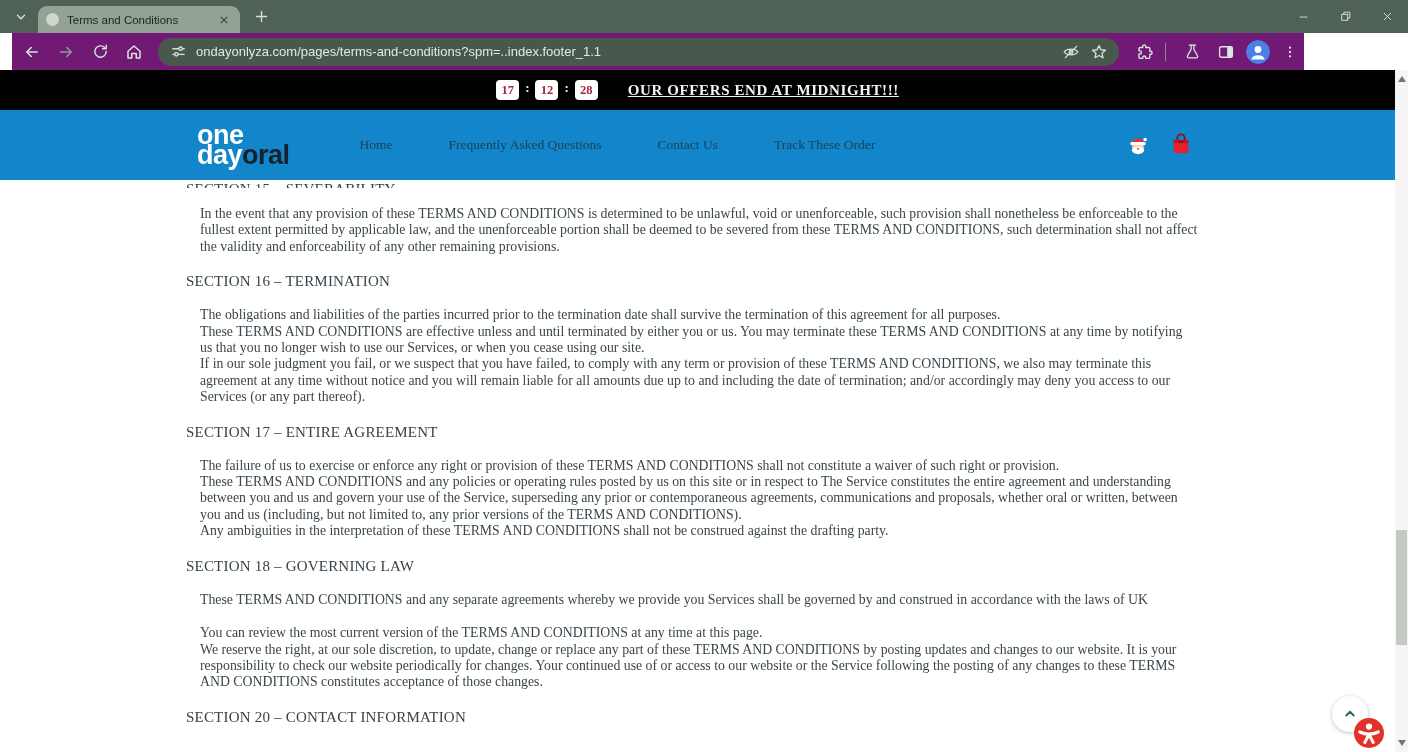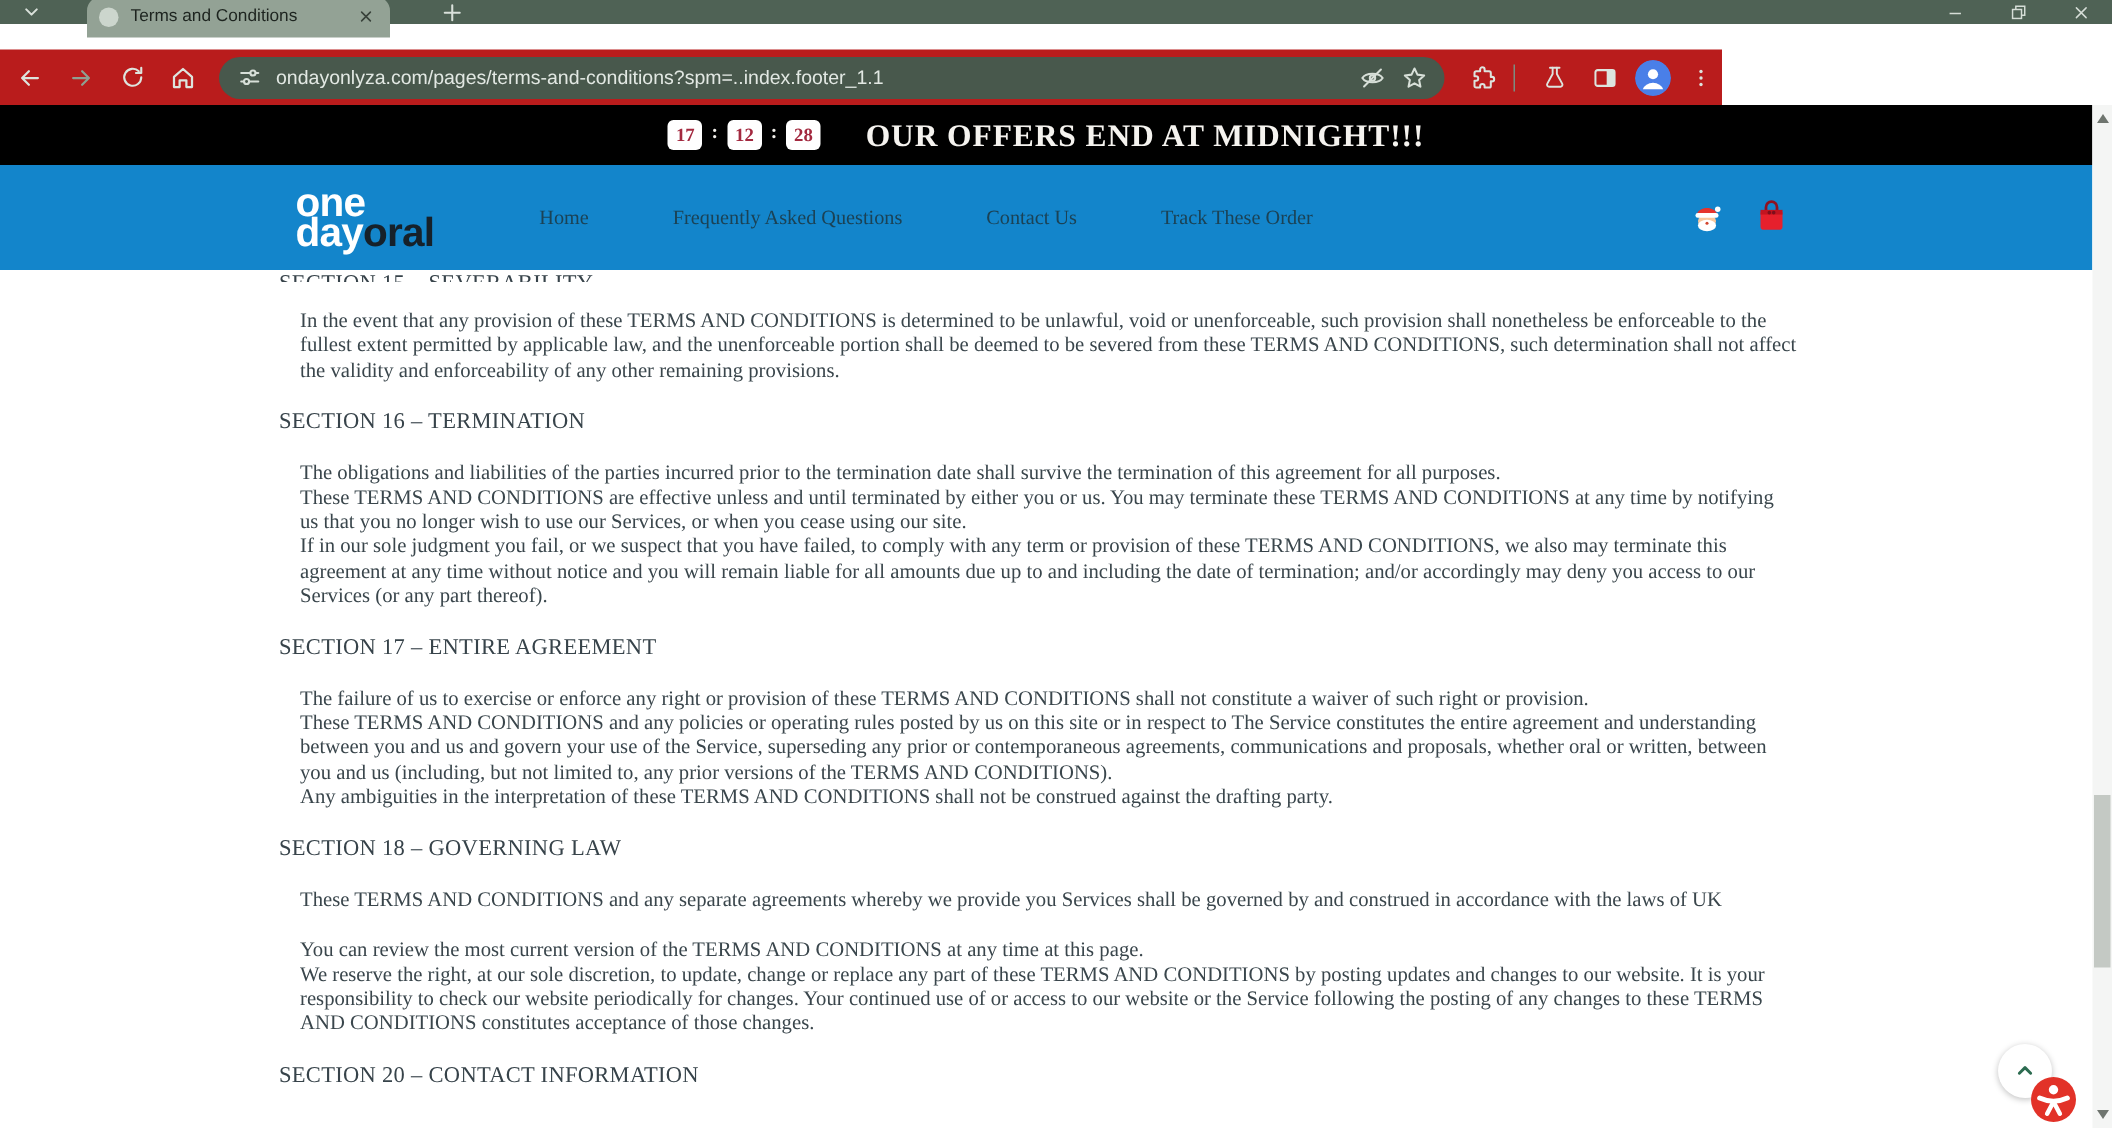--- a/index.html
+++ b/index.html
@@ -1,35 +1,35 @@
 <!DOCTYPE html>
 <html><head>
 <meta charset="utf-8">
 <style>
   html,body{margin:0;padding:0;}
   .screen{position:relative;width:1408px;height:752px;overflow:hidden;background:#fff;
           font-family:"Liberation Sans",sans-serif;}
 
   
-  .tabstrip{position:absolute;left:0;top:0;width:1408px;height:16px;background:#4f6255;
-            display:flex;align-items:center;gap:20px;}
+  .tabstrip{position:absolute;left:0;top:0;width:1408px;height:33px;background:#4f6255;
+            display:flex;align-items:center;}
   .tab-search{width:26px;height:22px;margin-left:8px;border-radius:6px;display:flex;
               align-items:center;justify-content:center;color:#d9e0da;background:transparent;border:0;}
   .tab{position:relative;margin-left:4px;margin-top:6px;height:27px;width:186px;
        background:#93a295;border-radius:9px 9px 0 0;display:flex;align-items:center;padding:0 8px;}
   .tab-favicon{width:13px;height:13px;border-radius:50%;background:#ccd6cd;flex:0 0 auto;}
   .tab-title{flex:1;margin-left:8px;font-size:11.5px;color:#1d241f;white-space:nowrap;
              overflow:hidden;text-overflow:ellipsis;}
   .tab-close{width:16px;height:16px;color:#39423b;display:flex;align-items:center;justify-content:center;border:0;background:transparent;border-radius:50%;}
   .newtab{width:26px;height:26px;margin-left:8px;color:#d9e0da;display:flex;align-items:center;justify-content:center;border:0;background:transparent;}
   .wincontrols{margin-left:auto;display:flex;align-items:center;height:33px;}
   .winbtn{width:42px;height:33px;display:flex;align-items:center;justify-content:center;
           color:#d6ddd7;background:transparent;border:0;}
 
-  .toolbar{position:absolute;left:0;top:33px;width:1148px;height:37px;background:#b91c1c;
+  .toolbar{position:absolute;left:12px;top:33px;width:1292px;height:37px;background:#701a75;
            display:flex;align-items:center;}
   .navbtn{width:28px;height:28px;border-radius:50%;display:flex;align-items:center;justify-content:center;
           color:#dde4de;background:transparent;border:0;margin-left:6px;flex:0 0 auto;}
   .navbtn.disabled{color:#8fa092;}
   .omnibox{height:28px;width:1092px;margin-left:10px;background:#48584c;border-radius:14px;
            display:flex;align-items:center;padding:0 10px;box-sizing:border-box;}
   .omni-icon{width:20px;height:20px;display:flex;align-items:center;justify-content:center;color:#d7dfd8;flex:0 0 auto;}
   .url-text{flex:1;margin-left:8px;font-size:13px;color:#e2e8e3;white-space:nowrap;overflow:hidden;}
   .chrome-right{display:flex;align-items:center;margin-left:6px;}
   .chrome-sep{width:1px;height:18px;background:#7c8c80;margin:0 6px;}
@@ -39,21 +39,21 @@
   
   .page{position:absolute;left:0;top:70px;width:1395px;height:682px;background:#fff;overflow:hidden;}
 
   .promo-banner{height:40px;background:#000;display:flex;align-items:center;justify-content:center;}
   .timer{display:flex;}
   .timer-box{width:23px;height:20px;background:#fff;border-radius:4px;display:flex;align-items:center;
              justify-content:center;font-family:"Liberation Serif",serif;font-weight:bold;
              font-size:12.5px;color:#a3293f;}
   .timer-colon{color:#f3f1ec;font-weight:bold;font-size:13px;margin:0 6px;font-family:"Liberation Serif",serif;}
   .promo-msg{margin-left:30px;color:#f5f3ef;font-family:"Liberation Serif",serif;font-weight:bold;
-             font-size:21px;letter-spacing:.6px;}
+             font-size:15px;letter-spacing:.6px;text-decoration:underline;}
 
   .siteheader{position:relative;height:70px;background:#1385cb;display:flex;align-items:center;}
   .logo{margin-left:197px;font-family:"Liberation Sans",sans-serif;font-weight:bold;
         font-size:27px;line-height:20px;letter-spacing:-0.5px;cursor:pointer;}
   .logo .lg-white{color:#ffffff;}
   .logo .lg-black{color:#16212a;}
   .mainnav{display:flex;margin-left:70px;gap:56px;}
   .mainnav a{font-family:"Liberation Serif",serif;font-size:13.5px;color:#1b4255;text-decoration:none;}
   .hdr-icons{position:absolute;right:0;top:0;height:70px;width:270px;}
   .hdr-santa{position:absolute;left:2px;top:24px;width:22px;height:22px;border:0;background:transparent;padding:0;}

